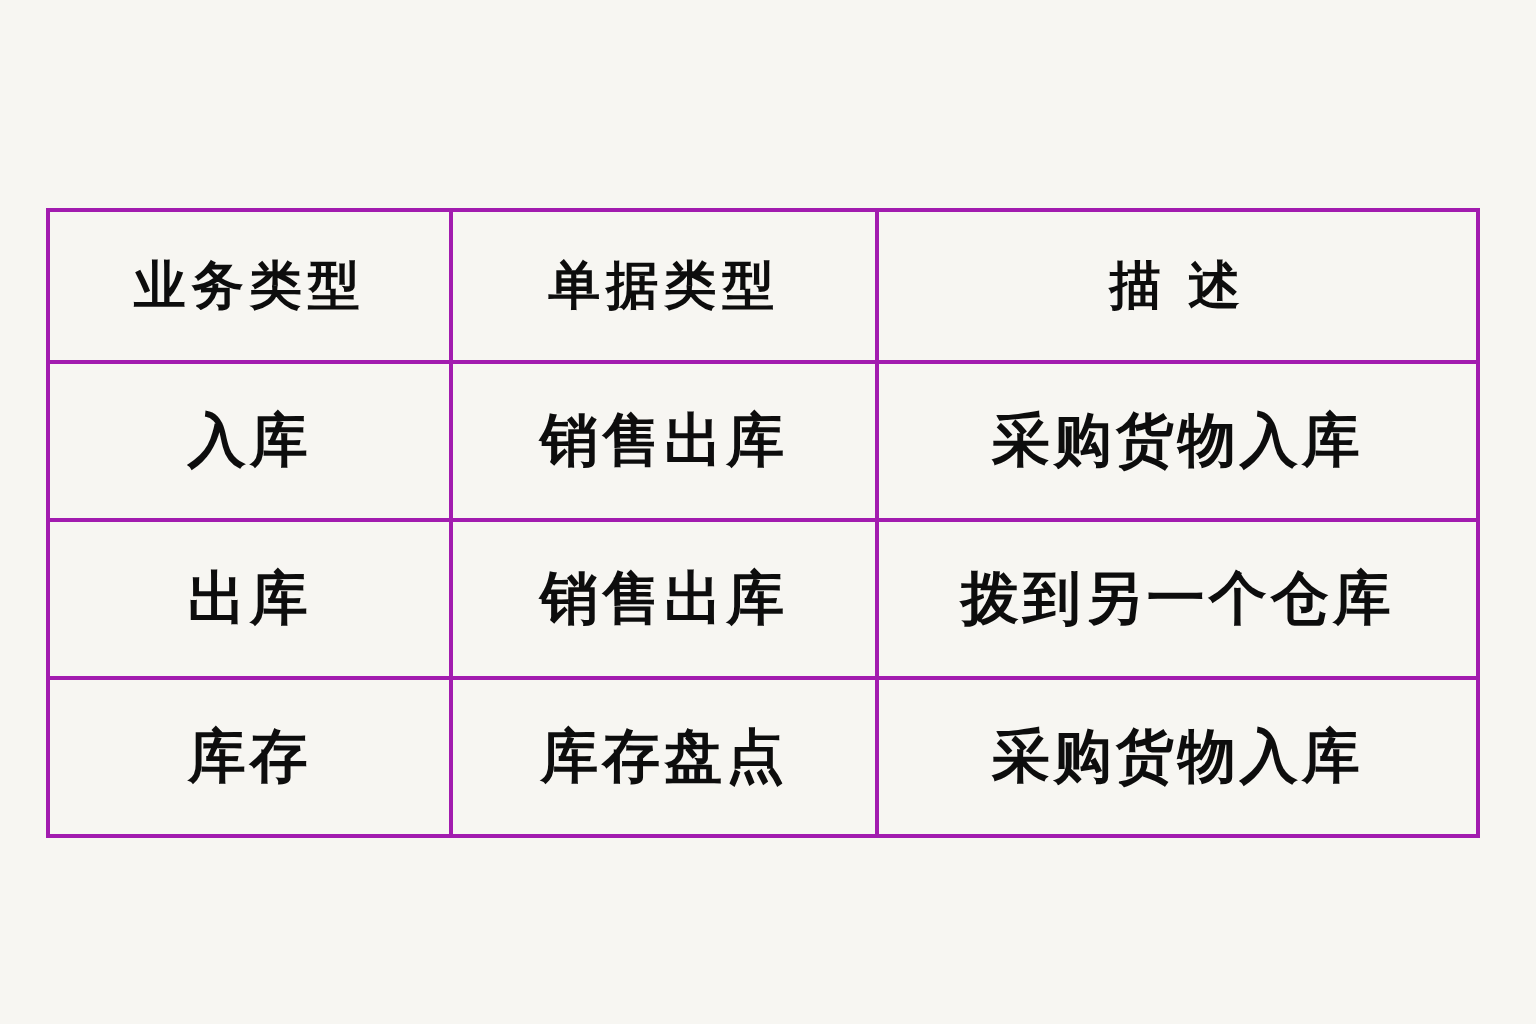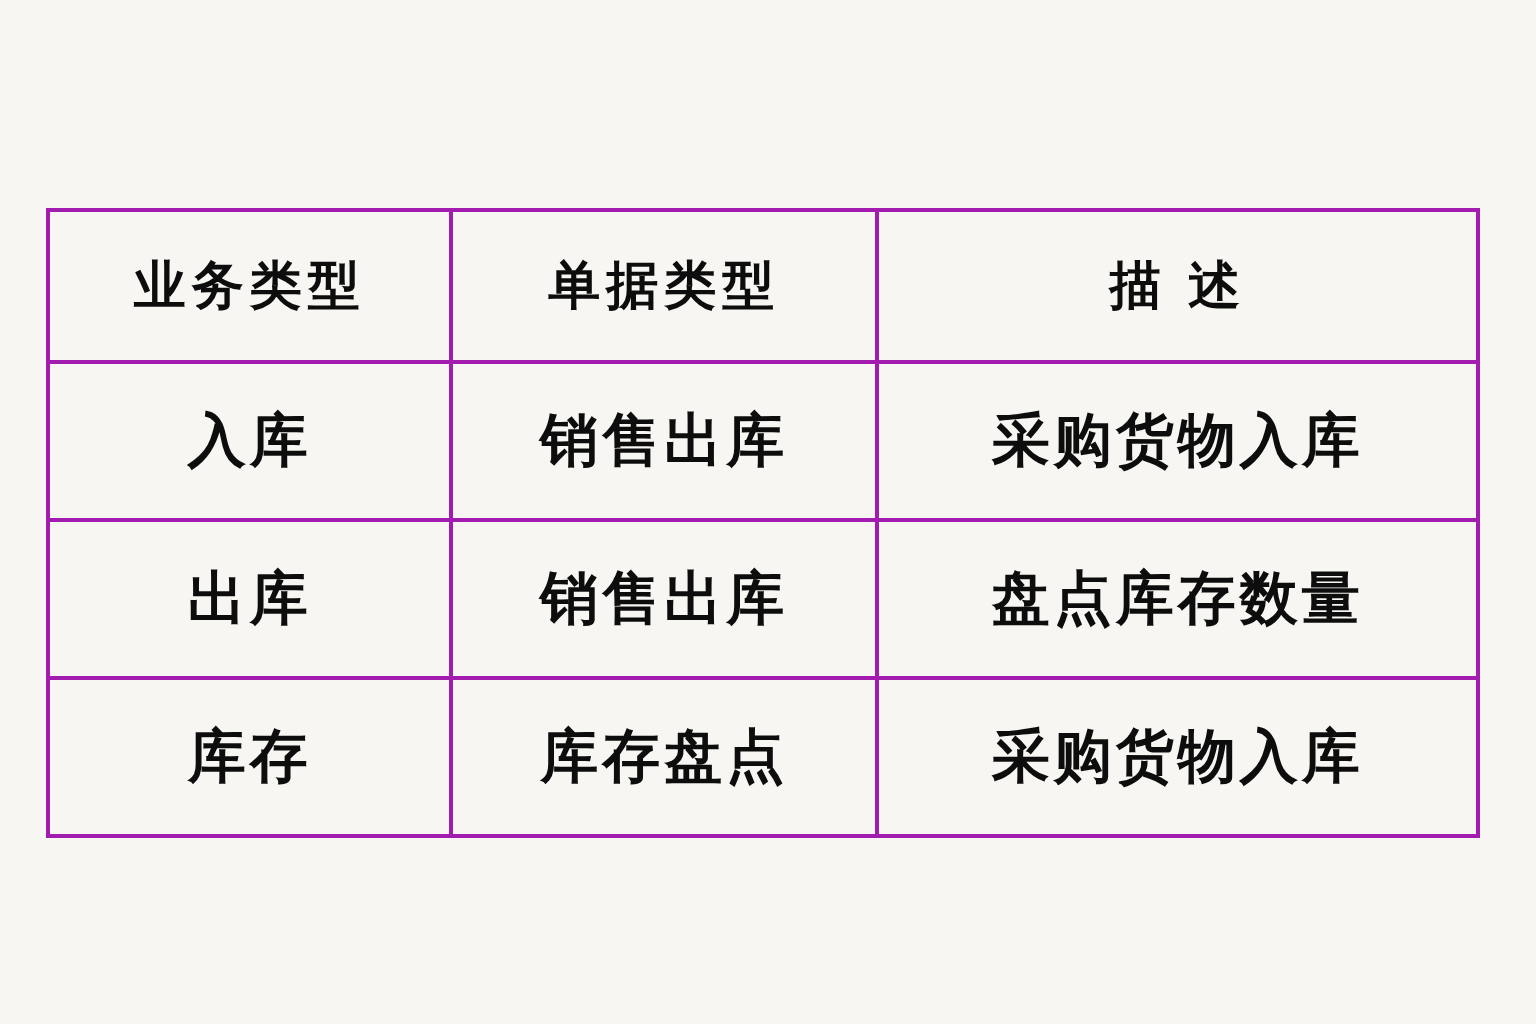--- a/index.html
+++ b/index.html
@@ -96,21 +96,21 @@
           <td>入库</td>
           <td>销售出库</td>
           <td>
             <span class="cell-line">采购货物入库</span>
           </td>
         </tr>
         <tr>
           <td>出库</td>
           <td>销售出库</td>
           <td>
-            <span class="cell-line">盘点库存数量</span>
+            <span class="cell-line">拨到另一个仓库</span>
           </td>
         </tr>
         <tr>
           <td>库存</td>
           <td>库存盘点</td>
           <td>
             <span class="cell-line">采购货物入库</span>
           </td>
         </tr>
       </tbody>

